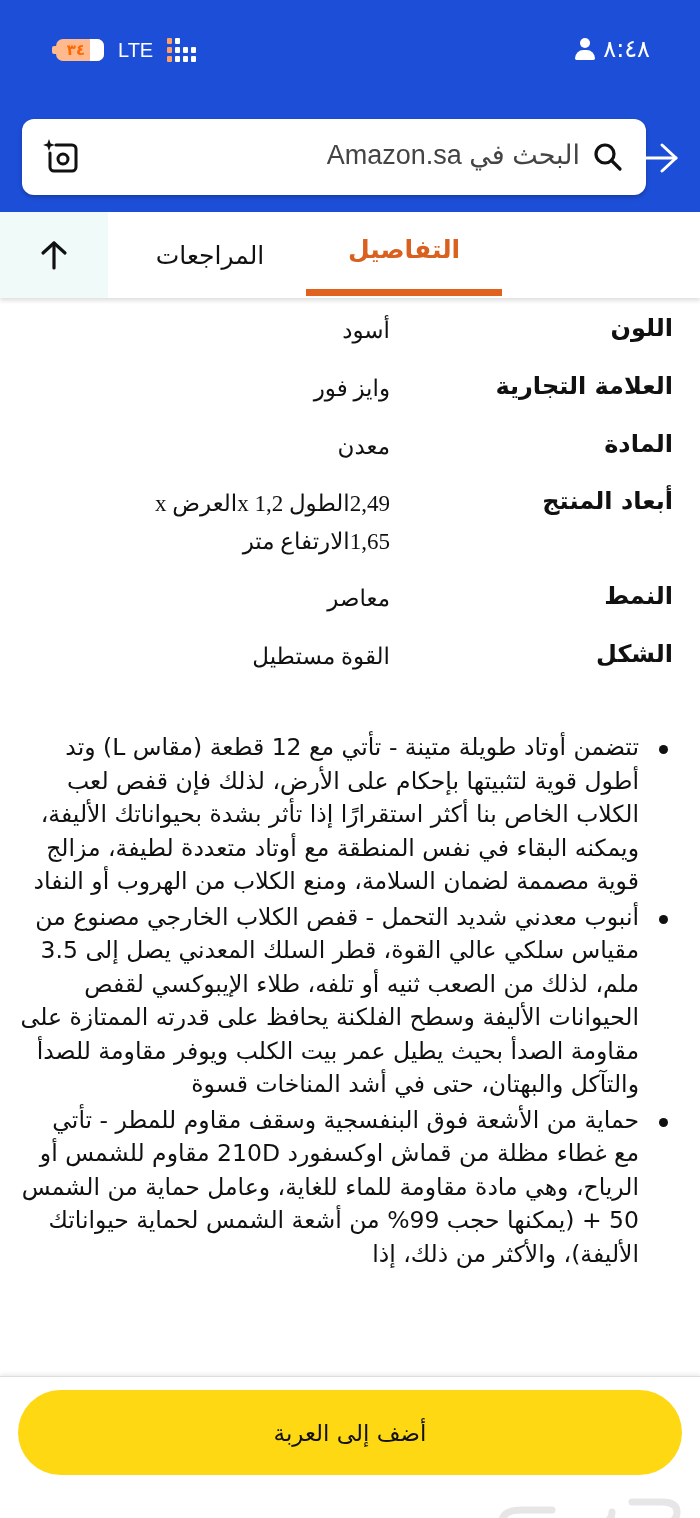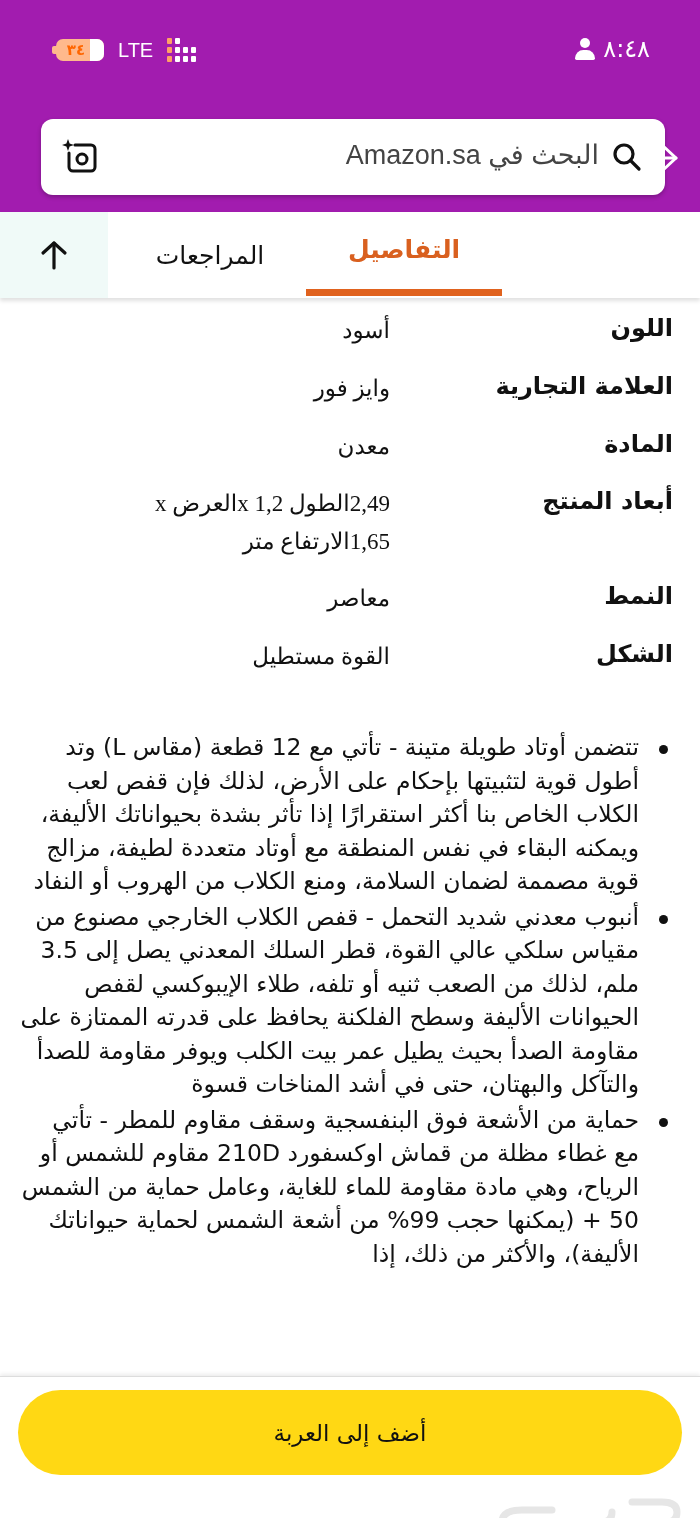--- a/index.html
+++ b/index.html
@@ -1,37 +1,37 @@
 <!DOCTYPE html>
 <html><head>
   <meta charset="utf-8">
   <style>
     * { box-sizing: border-box; margin: 0; padding: 0; }
     html, body { width: 700px; height: 1518px; overflow: hidden; background: #ffffff; }
     body { font-family: "DejaVu Sans", "Liberation Sans", sans-serif; color: #111; position: relative; }
 
     
-    .header { position: absolute; left: 0; top: 0; width: 700px; height: 212px; background: #a21caf; text-decoration: underline; }
+    .header { position: absolute; left: 0; top: 0; width: 700px; height: 212px; background: #1d4ed8; text-decoration: underline; }
     .statusbar { position: absolute; left: 0; top: 30px; width: 700px; height: 45px; }
     .sb-left { position: absolute; left: 56px; top: 8px; display: flex; align-items: center; gap: 14px; }
     .battery { position: relative; width: 48px; height: 22px; border-radius: 7px; background: #ffb98c; display: flex; align-items: center; justify-content: center; }
     .battery .fill { position: absolute; right: 0; top: 0; bottom: 0; width: 14px; background: #fff; border-radius: 0 7px 7px 0; }
     .battery .nub { position: absolute; left: -4px; top: 7px; width: 4px; height: 8px; background: #ffb98c; border-radius: 2px 0 0 2px; }
     .battery span { position: relative; z-index: 1; color: #ff6600; font-size: 15px; font-weight: bold; margin-right: 8px; }
     .lte { color: #fff; font-size: 20px; font-family: "Liberation Sans", sans-serif; }
     .signal { display: flex; gap: 3px; align-items: flex-end; }
     .signal .col { display: flex; flex-direction: column; gap: 3px; }
     .signal .dot { width: 5px; height: 6px; background: #fff; border-radius: 1px; }
     .signal .col.dim .dot { background: #ffa066; }
     .sb-right { position: absolute; right: 50px; top: 5px; display: flex; align-items: center; gap: 8px; color: #fff; font-size: 24px; }
     .person-icon { width: 20px; height: 22px; position: relative; }
     .person-icon::before { content: ""; position: absolute; left: 5px; top: 0; width: 10px; height: 10px; border-radius: 50%; background: #fff; }
     .person-icon::after { content: ""; position: absolute; left: 0; top: 12px; width: 20px; height: 10px; border-radius: 10px 10px 2px 2px; background: #fff; }
 
-    .searchbox { position: absolute; left: 41px; top: 119px; width: 624px; height: 76px; background: #fff; border-radius: 12px; box-shadow: 0 2px 4px rgba(0,0,0,0.25); }
+    .searchbox { position: absolute; left: 22px; top: 119px; width: 624px; height: 76px; background: #fff; border-radius: 12px; box-shadow: 0 2px 4px rgba(0,0,0,0.25); }
     .search-text { position: absolute; right: 66px; top: 20px; font-size: 27px; color: #444; direction: rtl; font-family: "Liberation Sans", sans-serif; }
     .search-icon { position: absolute; right: 22px; top: 22px; width: 32px; height: 32px; }
     .lens-icon { position: absolute; left: 20px; top: 18px; width: 40px; height: 40px; }
     .back-arrow { position: absolute; right: 20px; top: 140px; width: 40px; height: 36px; }
 
     
     .tabs { position: absolute; left: 0; top: 212px; width: 700px; height: 86px; background: #fff; box-shadow: 0 3px 4px rgba(0,0,0,0.12); }
     .tab-up { position: absolute; left: 0; top: 0; width: 108px; height: 86px; background: #f0faf8; display: flex; align-items: center; justify-content: center; }
     .tab { position: absolute; top: 0; height: 86px; display: flex; align-items: center; justify-content: center; font-size: 25px; direction: rtl; }
     .tab-reviews { left: 130px; width: 160px; color: #111; }

